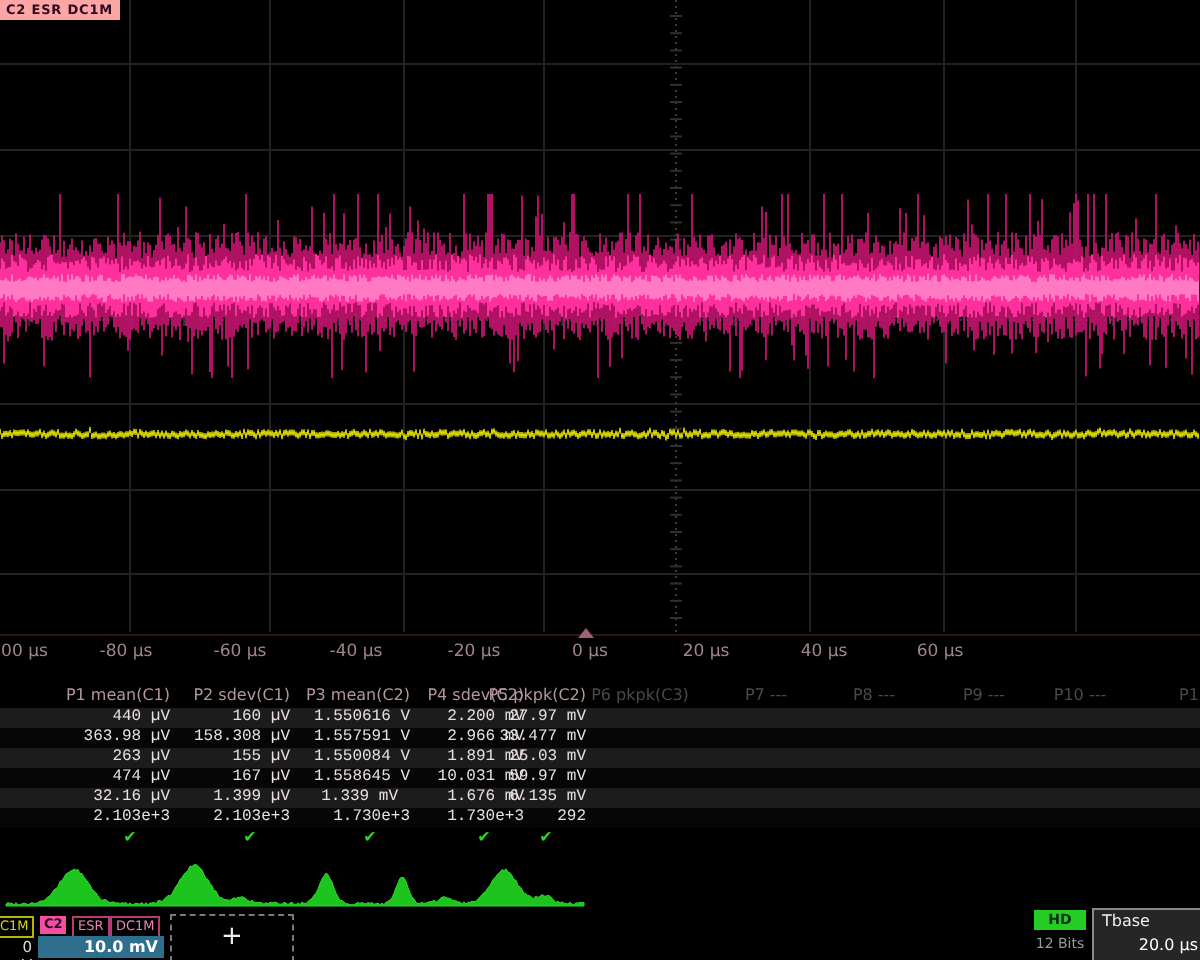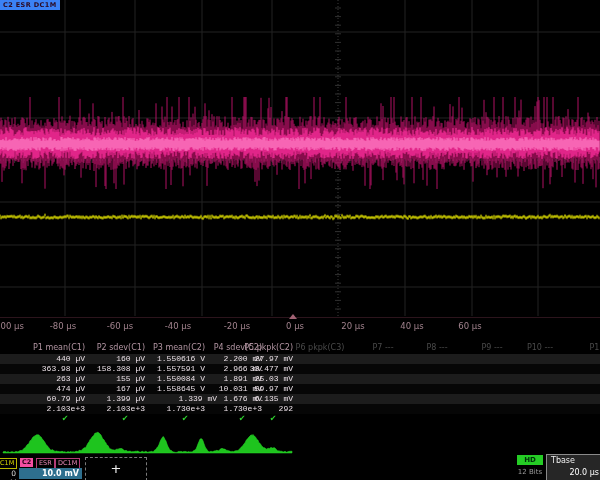--- a/index.html
+++ b/index.html
@@ -1,21 +1,21 @@
 <!DOCTYPE html>
 <html><head>
 <meta charset="utf-8">
 <style>
   html,body{margin:0;padding:0;overflow:hidden;}
   body{width:600px;height:480px;background:#000;position:relative;
        font-family:"DejaVu Sans",sans-serif;color:#ddd;}
   #scene{position:absolute;left:0;top:0;z-index:1;}
   .abs{position:absolute;}
   
-  .anno{left:0;top:0;height:10px;line-height:10px;background:#3b82f6;color:#2c0920;
+  .anno{left:0;top:0;height:10px;line-height:10px;background:#fca5a5;color:#2c0920;
         font-size:6.5px;font-weight:bold;padding:0 3px;z-index:3;letter-spacing:.4px;}
   
   #time-axis{left:0;top:317px;width:600px;height:18px;z-index:2;border-top:1px solid #2c141c;}
   .tlabel{position:absolute;top:3px;transform:translateX(-50%);font-size:8.5px;color:#a2838e;white-space:nowrap;}
   .trig{position:absolute;top:-4px;width:0;height:0;border-left:4px solid transparent;
         border-right:4px solid transparent;border-bottom:5px solid #a06273;transform:translateX(-50%);}
   
   #mtable{left:0;top:340px;width:600px;height:90px;z-index:2;}
   .stripe{position:absolute;left:0;width:600px;height:10px;}
   .cell{position:absolute;height:10px;line-height:10px;font-size:8px;white-space:nowrap;}
@@ -200,37 +200,37 @@
     <div class="stripe" style="top: 24px; background: rgb(6, 6, 6);"></div>
     <div class="stripe" style="top: 34px; background: rgb(28, 28, 28);"></div>
     <div class="stripe" style="top: 44px; background: rgb(6, 6, 6);"></div>
     <div class="stripe" style="top: 54px; background: rgb(28, 28, 28);"></div>
     <div class="stripe" style="top: 64px; background: rgb(6, 6, 6);"></div>
     <div class="cell hdr" style="top: 3px; left: 18px; width: 67px; text-align: right;">P1 mean(C1)</div>
     <div class="cell val" style="top: 14px; left: 18px; width: 67px;">440 µV</div>
     <div class="cell val" style="top: 24px; left: 18px; width: 67px;">363.98 µV</div>
     <div class="cell val" style="top: 34px; left: 18px; width: 67px;">263 µV</div>
     <div class="cell val" style="top: 44px; left: 18px; width: 67px;">474 µV</div>
-    <div class="cell val" style="top: 54px; left: 18px; width: 67px;">60.79 µV</div>
+    <div class="cell val" style="top: 54px; left: 18px; width: 67px;">32.16 µV</div>
     <div class="cell val" style="top: 64px; left: 18px; width: 67px;">2.103e+3</div>
     <div class="cell chk" style="top: 74px; left: 45px; width: 40px;">✔</div>
     <div class="cell hdr" style="top: 3px; left: 78px; width: 67px; text-align: right;">P2 sdev(C1)</div>
     <div class="cell val" style="top: 14px; left: 78px; width: 67px;">160 µV</div>
     <div class="cell val" style="top: 24px; left: 78px; width: 67px;">158.308 µV</div>
     <div class="cell val" style="top: 34px; left: 78px; width: 67px;">155 µV</div>
     <div class="cell val" style="top: 44px; left: 78px; width: 67px;">167 µV</div>
     <div class="cell val" style="top: 54px; left: 78px; width: 67px;">1.399 µV</div>
     <div class="cell val" style="top: 64px; left: 78px; width: 67px;">2.103e+3</div>
     <div class="cell chk" style="top: 74px; left: 105px; width: 40px;">✔</div>
     <div class="cell hdr" style="top: 3px; left: 138px; width: 67px; text-align: right;">P3 mean(C2)</div>
     <div class="cell val" style="top: 14px; left: 138px; width: 67px;">1.550616 V</div>
     <div class="cell val" style="top: 24px; left: 138px; width: 67px;">1.557591 V</div>
     <div class="cell val" style="top: 34px; left: 138px; width: 67px;">1.550084 V</div>
     <div class="cell val" style="top: 44px; left: 138px; width: 67px;">1.558645 V</div>
-    <div class="cell val" style="top: 54px; left: 150px; width: 67px;">1.339 mV</div>
+    <div class="cell val" style="top: 54px; left: 132px; width: 67px;">1.339 mV</div>
     <div class="cell val" style="top: 64px; left: 138px; width: 67px;">1.730e+3</div>
     <div class="cell chk" style="top: 74px; left: 165px; width: 40px;">✔</div>
     <div class="cell hdr" style="top: 3px; left: 195px; width: 67px; text-align: right;">P4 sdev(C2)</div>
     <div class="cell val" style="top: 14px; left: 195px; width: 67px;">2.200 mV</div>
     <div class="cell val" style="top: 24px; left: 195px; width: 67px;">2.966 mV</div>
     <div class="cell val" style="top: 34px; left: 195px; width: 67px;">1.891 mV</div>
     <div class="cell val" style="top: 44px; left: 195px; width: 67px;">10.031 mV</div>
     <div class="cell val" style="top: 54px; left: 195px; width: 67px;">1.676 mV</div>
     <div class="cell val" style="top: 64px; left: 195px; width: 67px;">1.730e+3</div>
     <div class="cell chk" style="top: 74px; left: 222px; width: 40px;">✔</div>

